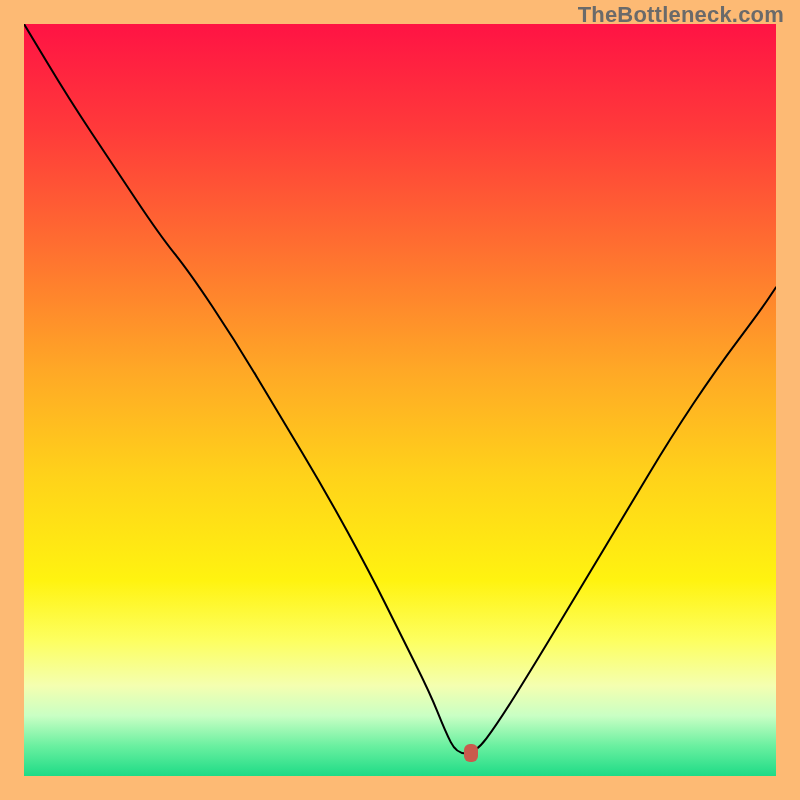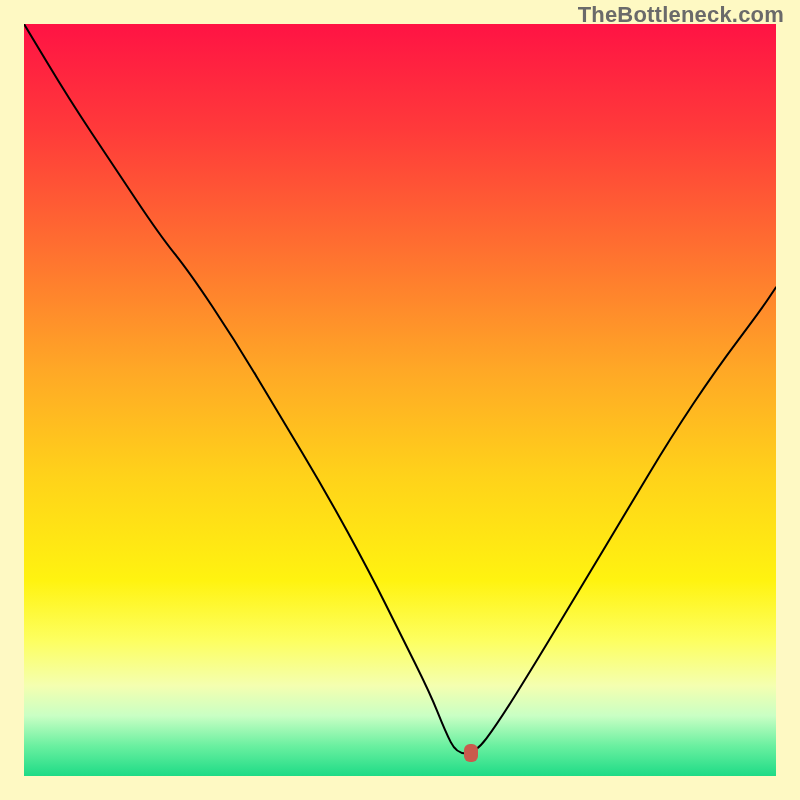--- a/index.html
+++ b/index.html
@@ -10,21 +10,21 @@
     background: #000;
     overflow: hidden;
     font-family: Arial, Helvetica, sans-serif;
   }
   .frame {
     position: absolute;
     left: 0;
     top: 0;
     width: 800px;
     height: 800px;
-    background: #fef9c3;
+    background: #fdba74;
   }
   .plot {
     position: absolute;
     left: 24px;
     top: 24px;
     width: 752px;
     height: 752px;
   }
   .gradient {
     position: absolute;

